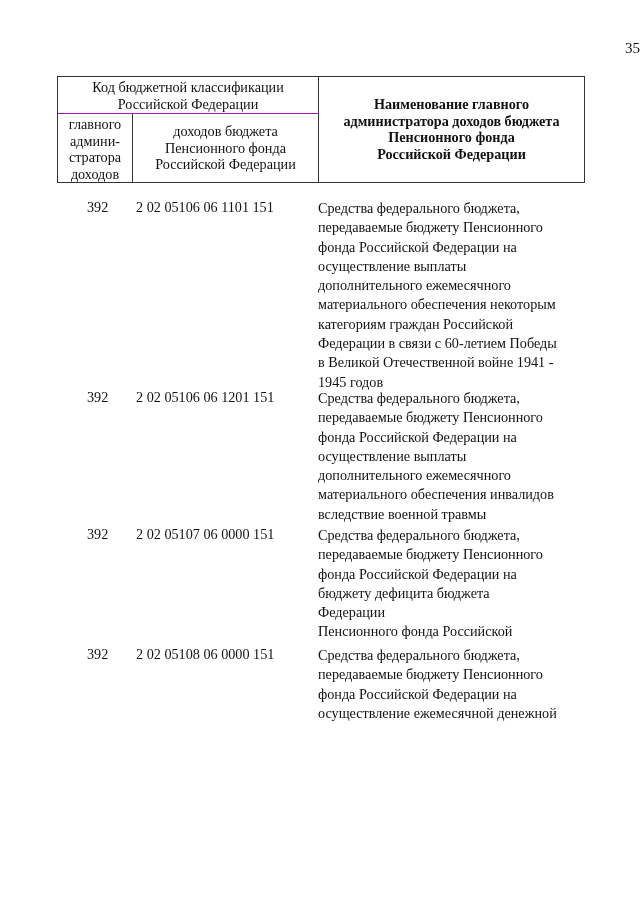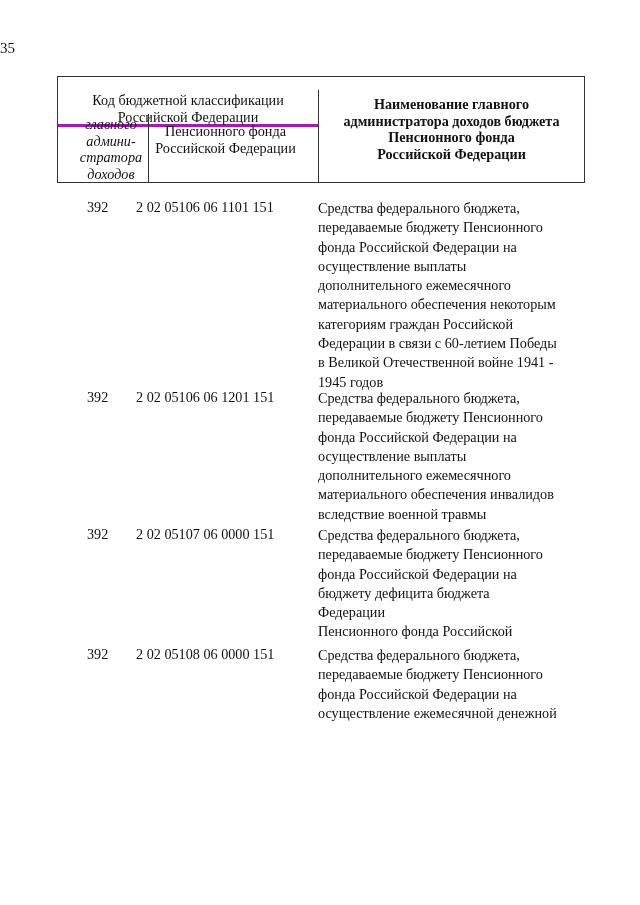--- a/index.html
+++ b/index.html
@@ -3,29 +3,29 @@
   <meta charset="utf-8">
   <style>
     html, body { margin: 0; padding: 0; background: #ffffff; }
     body {
       width: 640px; height: 905px; position: relative; overflow: hidden;
       font-family: "Liberation Serif", "DejaVu Serif", serif;
       color: #111111; font-size: 14.2px;
     }
     .page-number {
       position: absolute; left: 0; width: 640px; top: 40px;
-      text-align: left; font-size: 15px;
+      text-align: right; font-size: 15px;
     }
     .hdr {
       position: absolute; left: 57px; top: 76px; width: 528px; height: 107px;
       border: 1px solid #333; box-sizing: border-box;
     }
     .hdr .cell { position: absolute; box-sizing: border-box; text-align: center; line-height: 16.5px; }
-    .hdr .c-top { left: 0; top: 13px; width: 261px; height: 37px; border-right: 1px solid #333; border-bottom: 3px solid #a21caf; padding-top: 2px; }
-    .hdr .c-admin { left: 16px; top: 37px; width: 75px; height: 68px; border-right: 1px solid #333; padding-top: 2px; font-style: italic; }
+    .hdr .c-top { left: 0; top: 0; width: 261px; height: 37px; border-right: 1px solid #333; border-bottom: 1px solid #a21caf; padding-top: 2px; }
+    .hdr .c-admin { left: 0; top: 37px; width: 75px; height: 68px; border-right: 1px solid #333; padding-top: 2px; }
     .hdr .c-income { left: 75px; top: 37px; width: 186px; height: 68px; border-right: 1px solid #333; padding-top: 9px; }
     .hdr .c-name { left: 261px; top: 0; width: 265px; height: 105px; padding-top: 19px; font-weight: bold; }
     .line { display: block; white-space: nowrap; }
     .row { position: absolute; left: 0; width: 640px; }
     .row .admin { position: absolute; left: 87px; top: 0; }
     .row .code { position: absolute; left: 136px; top: 0; }
     .row .desc { position: absolute; left: 318px; top: 0; line-height: 19.3px; }
   </style>
 </head>
 <body>
@@ -37,20 +37,21 @@
     <span class="line">Код бюджетной классификации</span>
     <span class="line">Российской Федерации</span>
   </div>
   <div class="cell c-admin">
     <span class="line">главного</span>
     <span class="line">админи-</span>
     <span class="line">стратора</span>
     <span class="line">доходов</span>
   </div>
   <div class="cell c-income">
+    <span class="line">доходов бюджета</span>
     <span class="line">Пенсионного фонда</span>
     <span class="line">Российской Федерации</span>
   </div>
   <div class="cell c-name">
     <span class="line">Наименование главного</span>
     <span class="line">администратора доходов бюджета</span>
     <span class="line">Пенсионного фонда</span>
     <span class="line">Российской Федерации</span>
   </div>
 </div>

